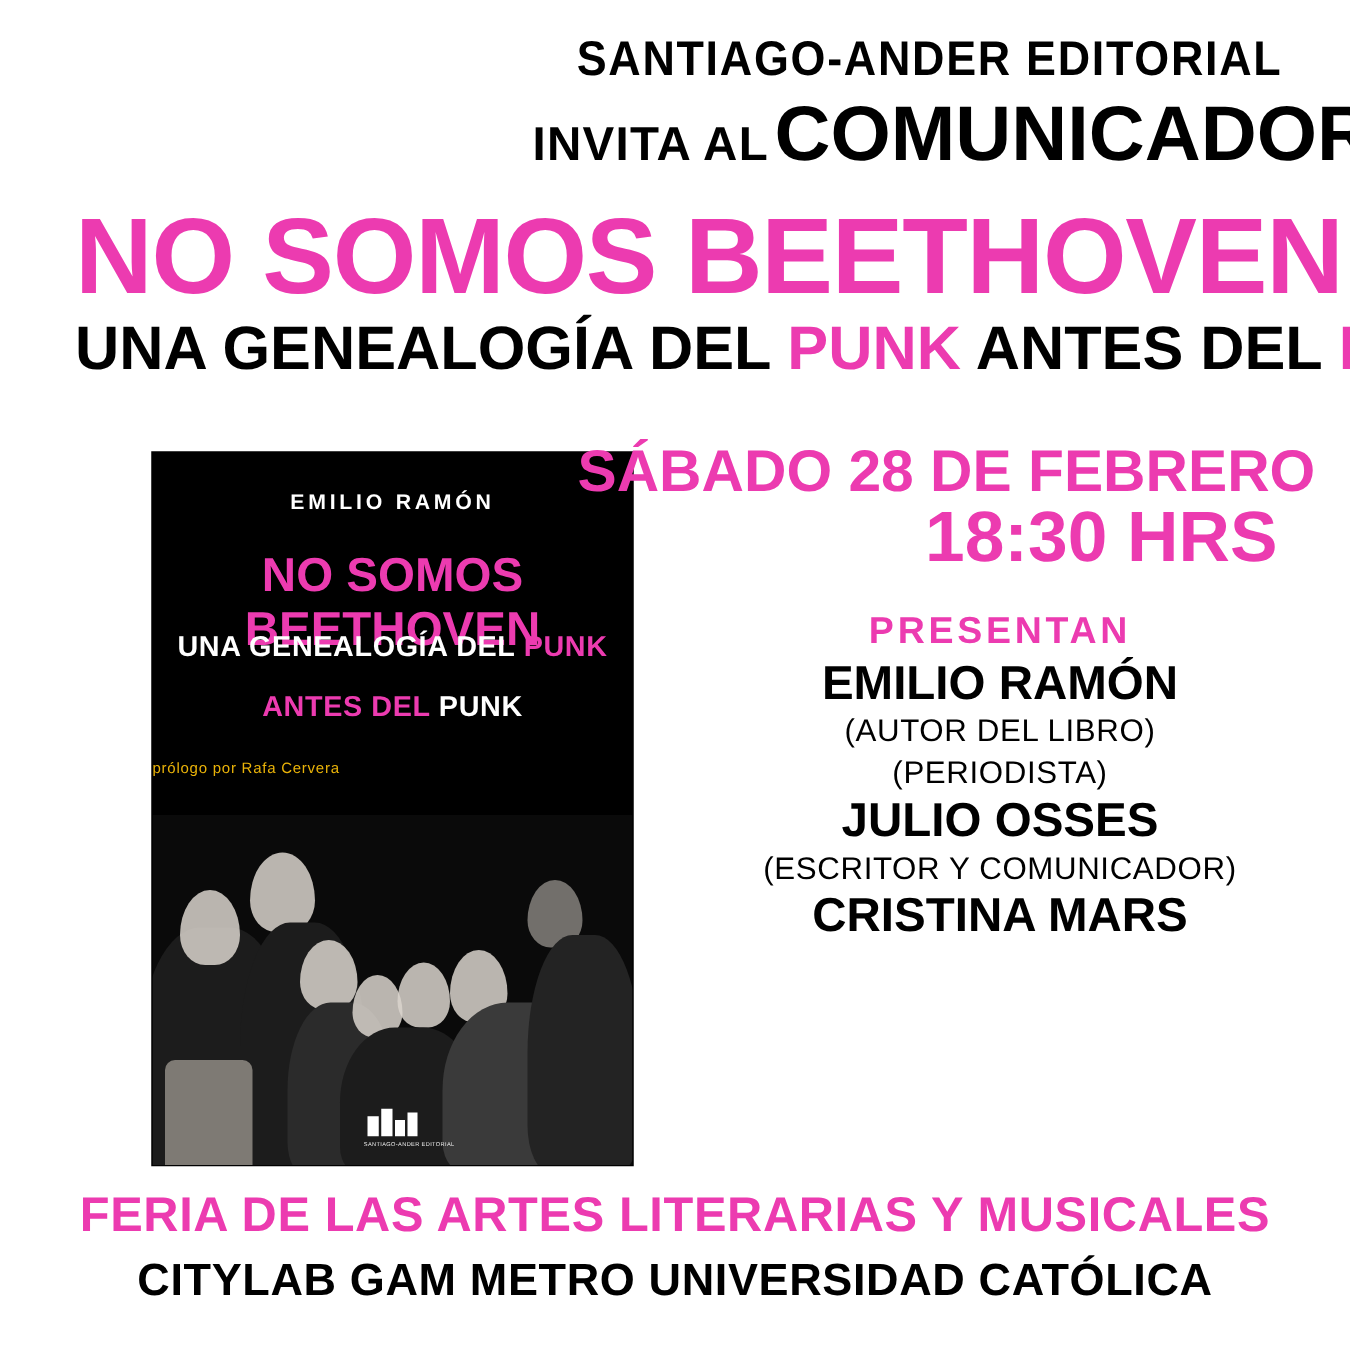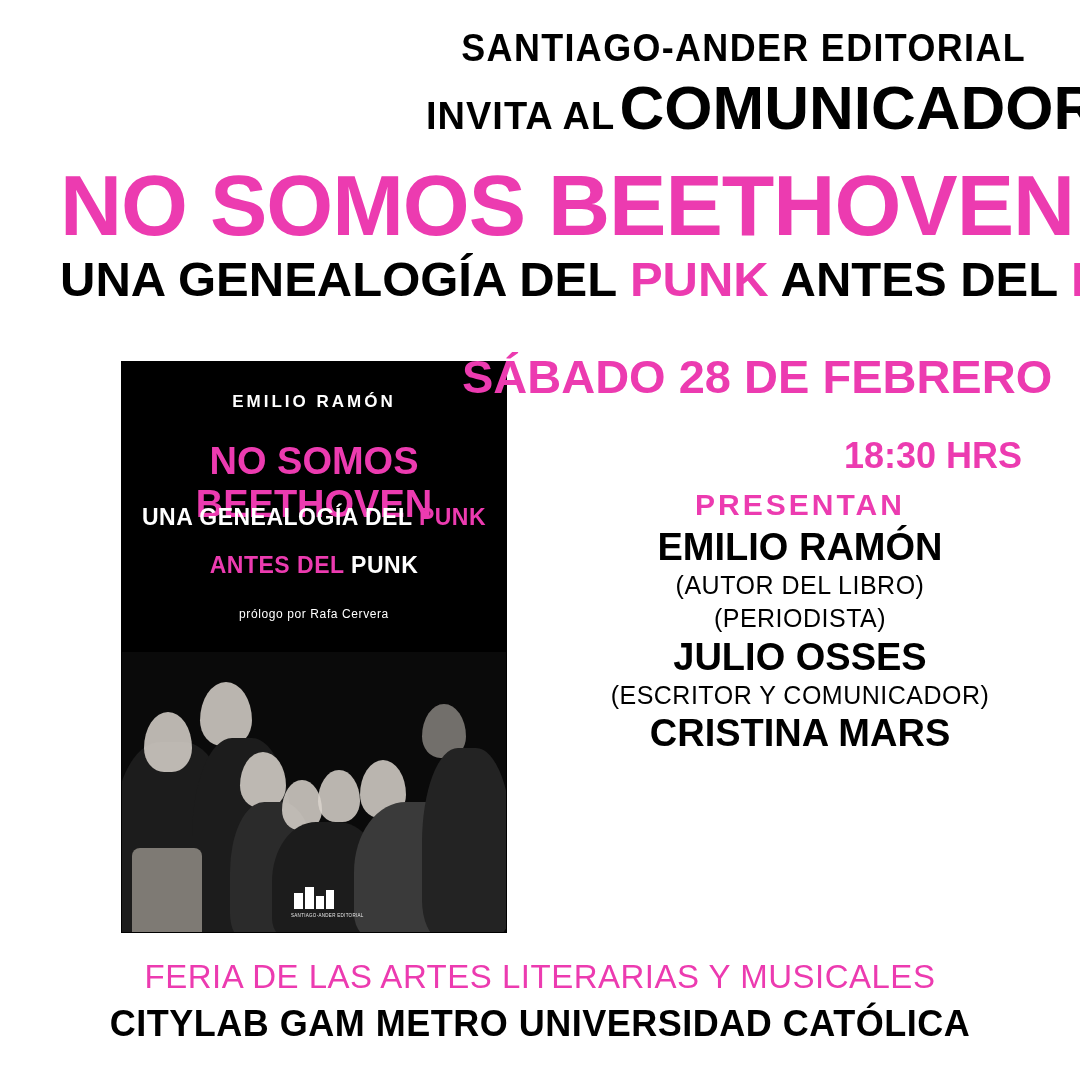--- a/index.html
+++ b/index.html
@@ -140,22 +140,21 @@
     color: #ec3bb0;
     font-size: 23px;
     font-weight: bold;
     letter-spacing: 0.5px;
   }
   .book-prologue {
     position: absolute;
     top: 245px;
     left: 0;
     width: 100%;
-    text-align: center;
-    color: #ffffff;
+    color: #eab308;
     font-size: 12px;
     letter-spacing: 0.6px;
   }
   .book-photo {
     position: absolute;
     left: 0;
     top: 290px;
     width: 100%;
     height: 280px;
     overflow: hidden;
@@ -211,25 +210,24 @@
   }
   .date-line {
     font-weight: bold;
     font-size: 47px;
     line-height: 1.05;
     letter-spacing: 0px;
     white-space: nowrap;
   }
   .time-line {
     font-weight: bold;
-    font-size: 36px;
+    font-size: 57px;
     line-height: 1.05;
     letter-spacing: 0px;
     white-space: nowrap;
-    margin-top: 36px;
   }
 
   
   .presenters {
     position: absolute;
     left: 530px;
     top: 488px;
     width: 540px;
     text-align: center;
   }
@@ -258,22 +256,22 @@
   
   .footer {
     position: absolute;
     left: 0;
     bottom: 34px;
     width: 100%;
     text-align: center;
   }
   .footer-line1 {
     color: #ec3bb0;
-    font-weight: normal;
-    font-size: 33px;
+    font-weight: bold;
+    font-size: 39px;
     letter-spacing: 0.5px;
     line-height: 1.2;
     margin-top: 39px;
   }
   .footer-line2 {
     color: #000;
     font-weight: bold;
     font-size: 36px;
     letter-spacing: 0.5px;
     line-height: 1.25;

